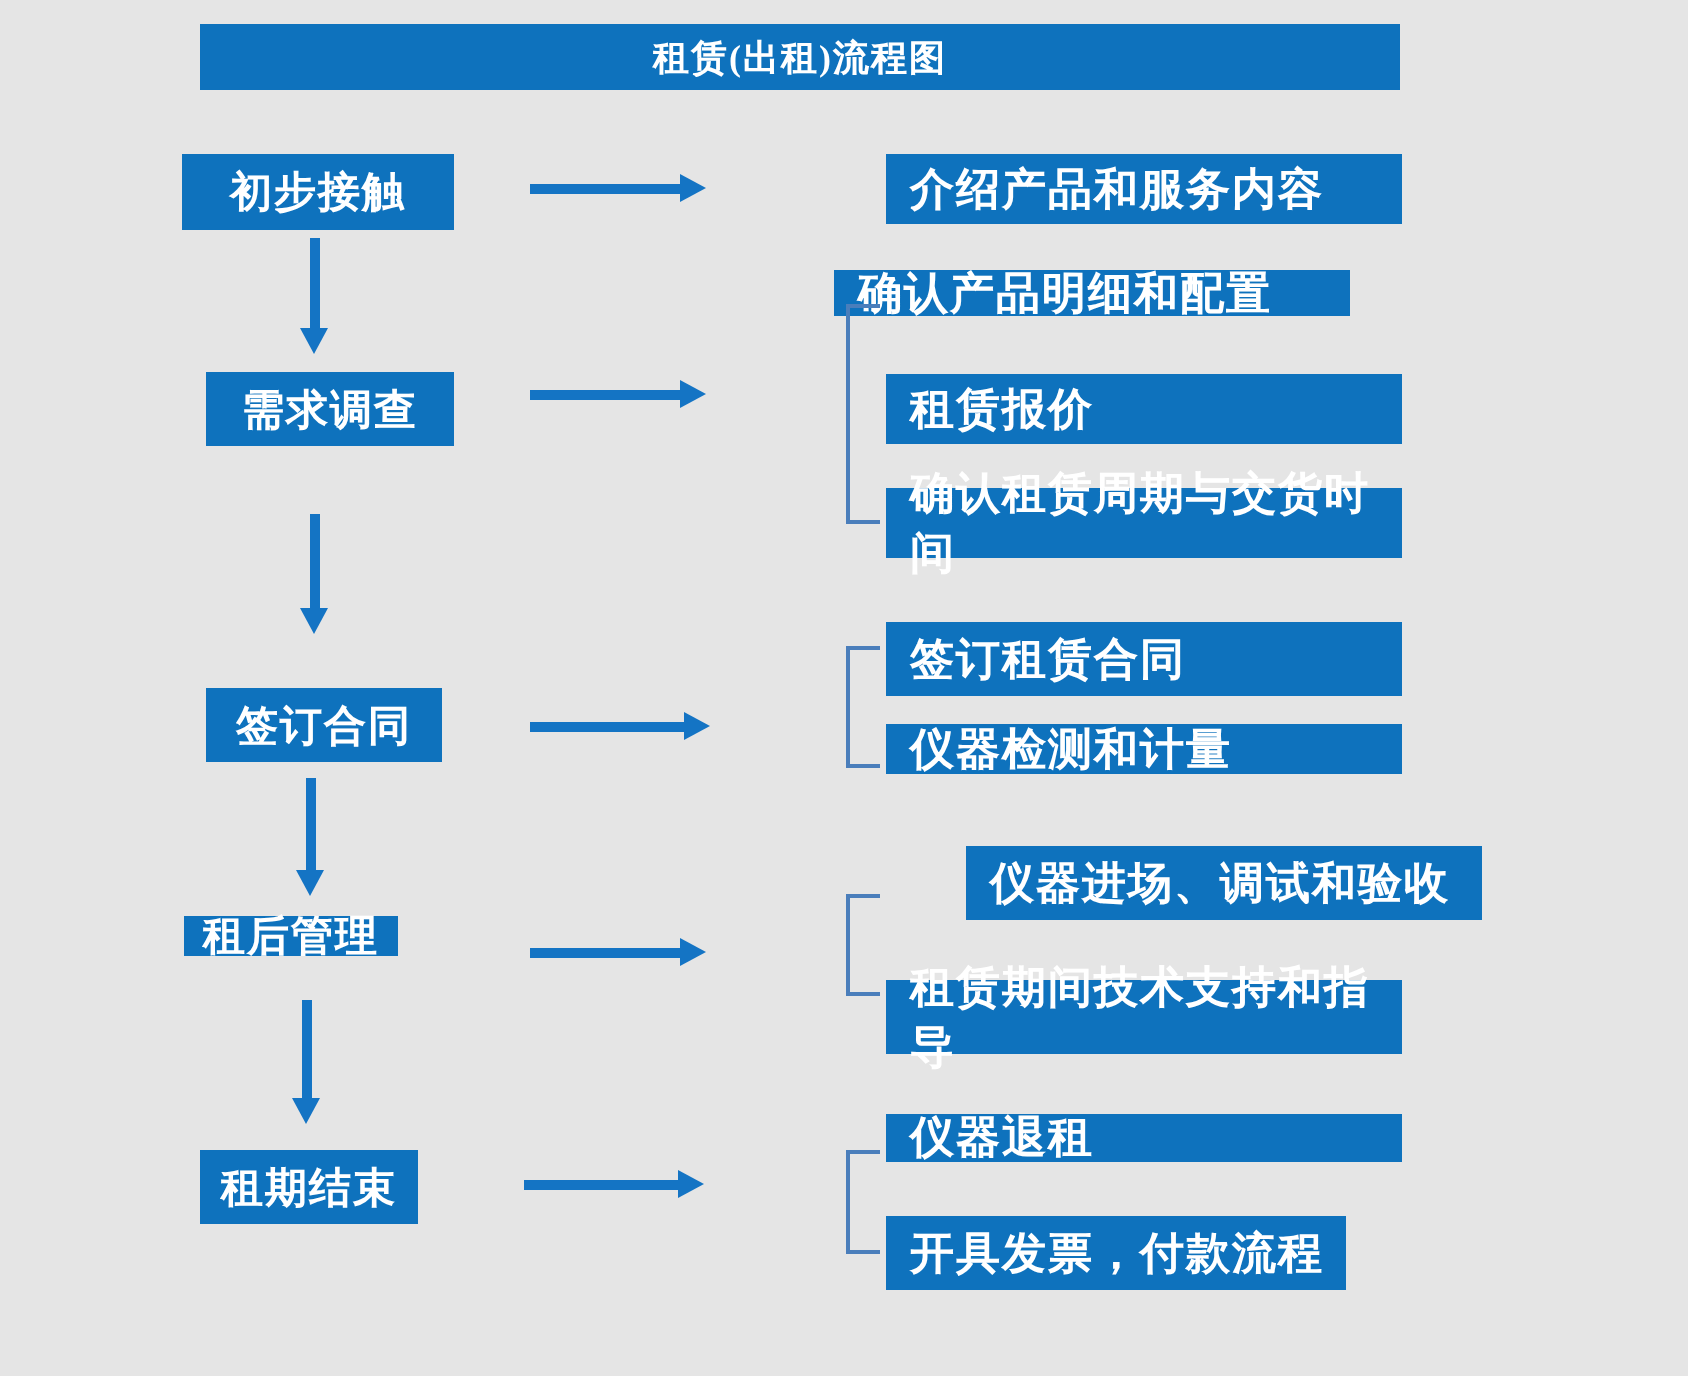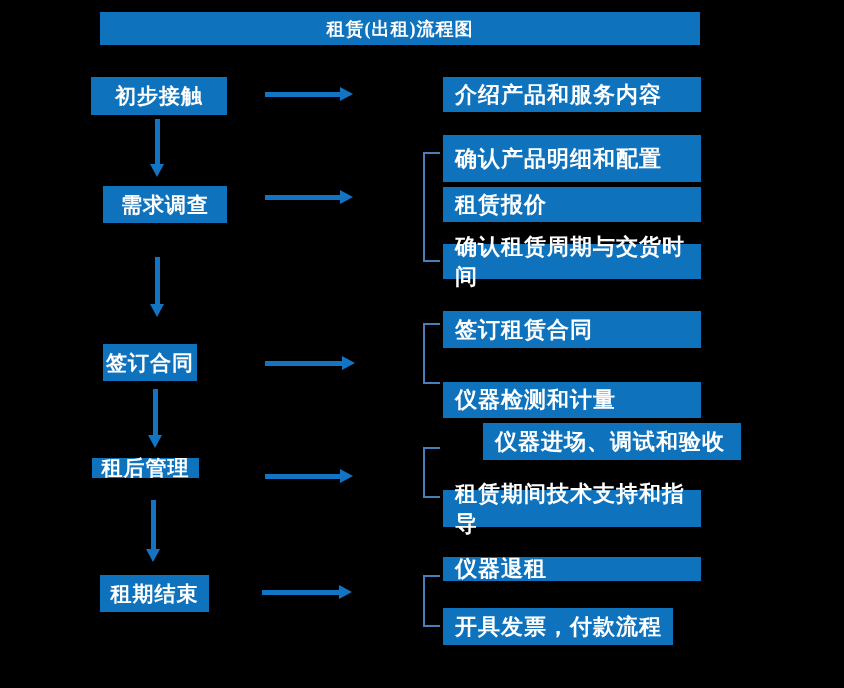--- a/index.html
+++ b/index.html
@@ -1,17 +1,17 @@
 <!DOCTYPE html>
 <html style="--primary: #0E72BD; --arrow: #1474C4; --bracket: #4A7EBB;"><head>
 <meta charset="utf-8">
 <style>
   html,body{margin:0;padding:0;background:#ffffff;}
   .canvas{
-    position:relative;width:844px;height:688px;background:#000000;overflow:hidden;
+    position:relative;width:844px;height:688px;background:#e5e5e5;overflow:hidden;
     font-family:"Liberation Serif","DejaVu Serif",serif;
   }
   .box{
     position:absolute;background:var(--primary);color:#ffffff;
     font-weight:bold;display:flex;align-items:center;box-sizing:border-box;
   }
   .title-bar{
     justify-content:center;font-size:18px;letter-spacing:1px;
   }
   .stage{
@@ -44,32 +44,32 @@
 </style>
 </head>
 <body>
 
 <div class="canvas">
 
   <div class="box title-bar" style="left:100px;top:12px;width:600px;height:33px;">租赁(出租)流程图</div>
 
   <div class="box stage" style="left:91px;top:77px;width:136px;height:38px;">初步接触</div>
   <div class="box stage" style="left:103px;top:186px;width:124px;height:37px;">需求调查</div>
-  <div class="box stage" style="left:103px;top:344px;width:94px;height:37px;">签订合同</div>
+  <div class="box stage" style="left:103px;top:344px;width:118px;height:37px;">签订合同</div>
   <div class="box stage" style="left:92px;top:458px;width:107px;height:20px;">租后管理</div>
   <div class="box stage" style="left:100px;top:575px;width:109px;height:37px;">租期结束</div>
 
   <div class="box detail" style="left:443px;top:77px;width:258px;height:35px;">介绍产品和服务内容</div>
 
-  <div class="box detail" style="left:443px;top:135px;width:258px;height:47px;">确认产品明细和配置</div>
+  <div class="box detail" style="left:417px;top:135px;width:258px;height:23px;">确认产品明细和配置</div>
   <div class="box detail" style="left:443px;top:187px;width:258px;height:35px;">租赁报价</div>
   <div class="box detail" style="left:443px;top:244px;width:258px;height:35px;">确认租赁周期与交货时间</div>
 
   <div class="box detail" style="left:443px;top:311px;width:258px;height:37px;">签订租赁合同</div>
-  <div class="box detail" style="left:443px;top:362px;width:258px;height:36px;margin-top:20px;">仪器检测和计量</div>
+  <div class="box detail" style="left:443px;top:362px;width:258px;height:25px;">仪器检测和计量</div>
 
   <div class="box detail" style="left:443px;top:423px;width:258px;height:37px;margin-left:40px;">仪器进场、调试和验收</div>
   <div class="box detail" style="left:443px;top:490px;width:258px;height:37px;">租赁期间技术支持和指导</div>
 
   <div class="box detail" style="left:443px;top:557px;width:258px;height:24px;">仪器退租</div>
   <div class="box detail" style="left:443px;top:608px;width:230px;height:37px;">开具发票，付款流程</div>
 
   <div class="harrow" style="left:265px;top:87px;width:88px;">
       <div class="shaft"></div>
       <div class="head"></div>

